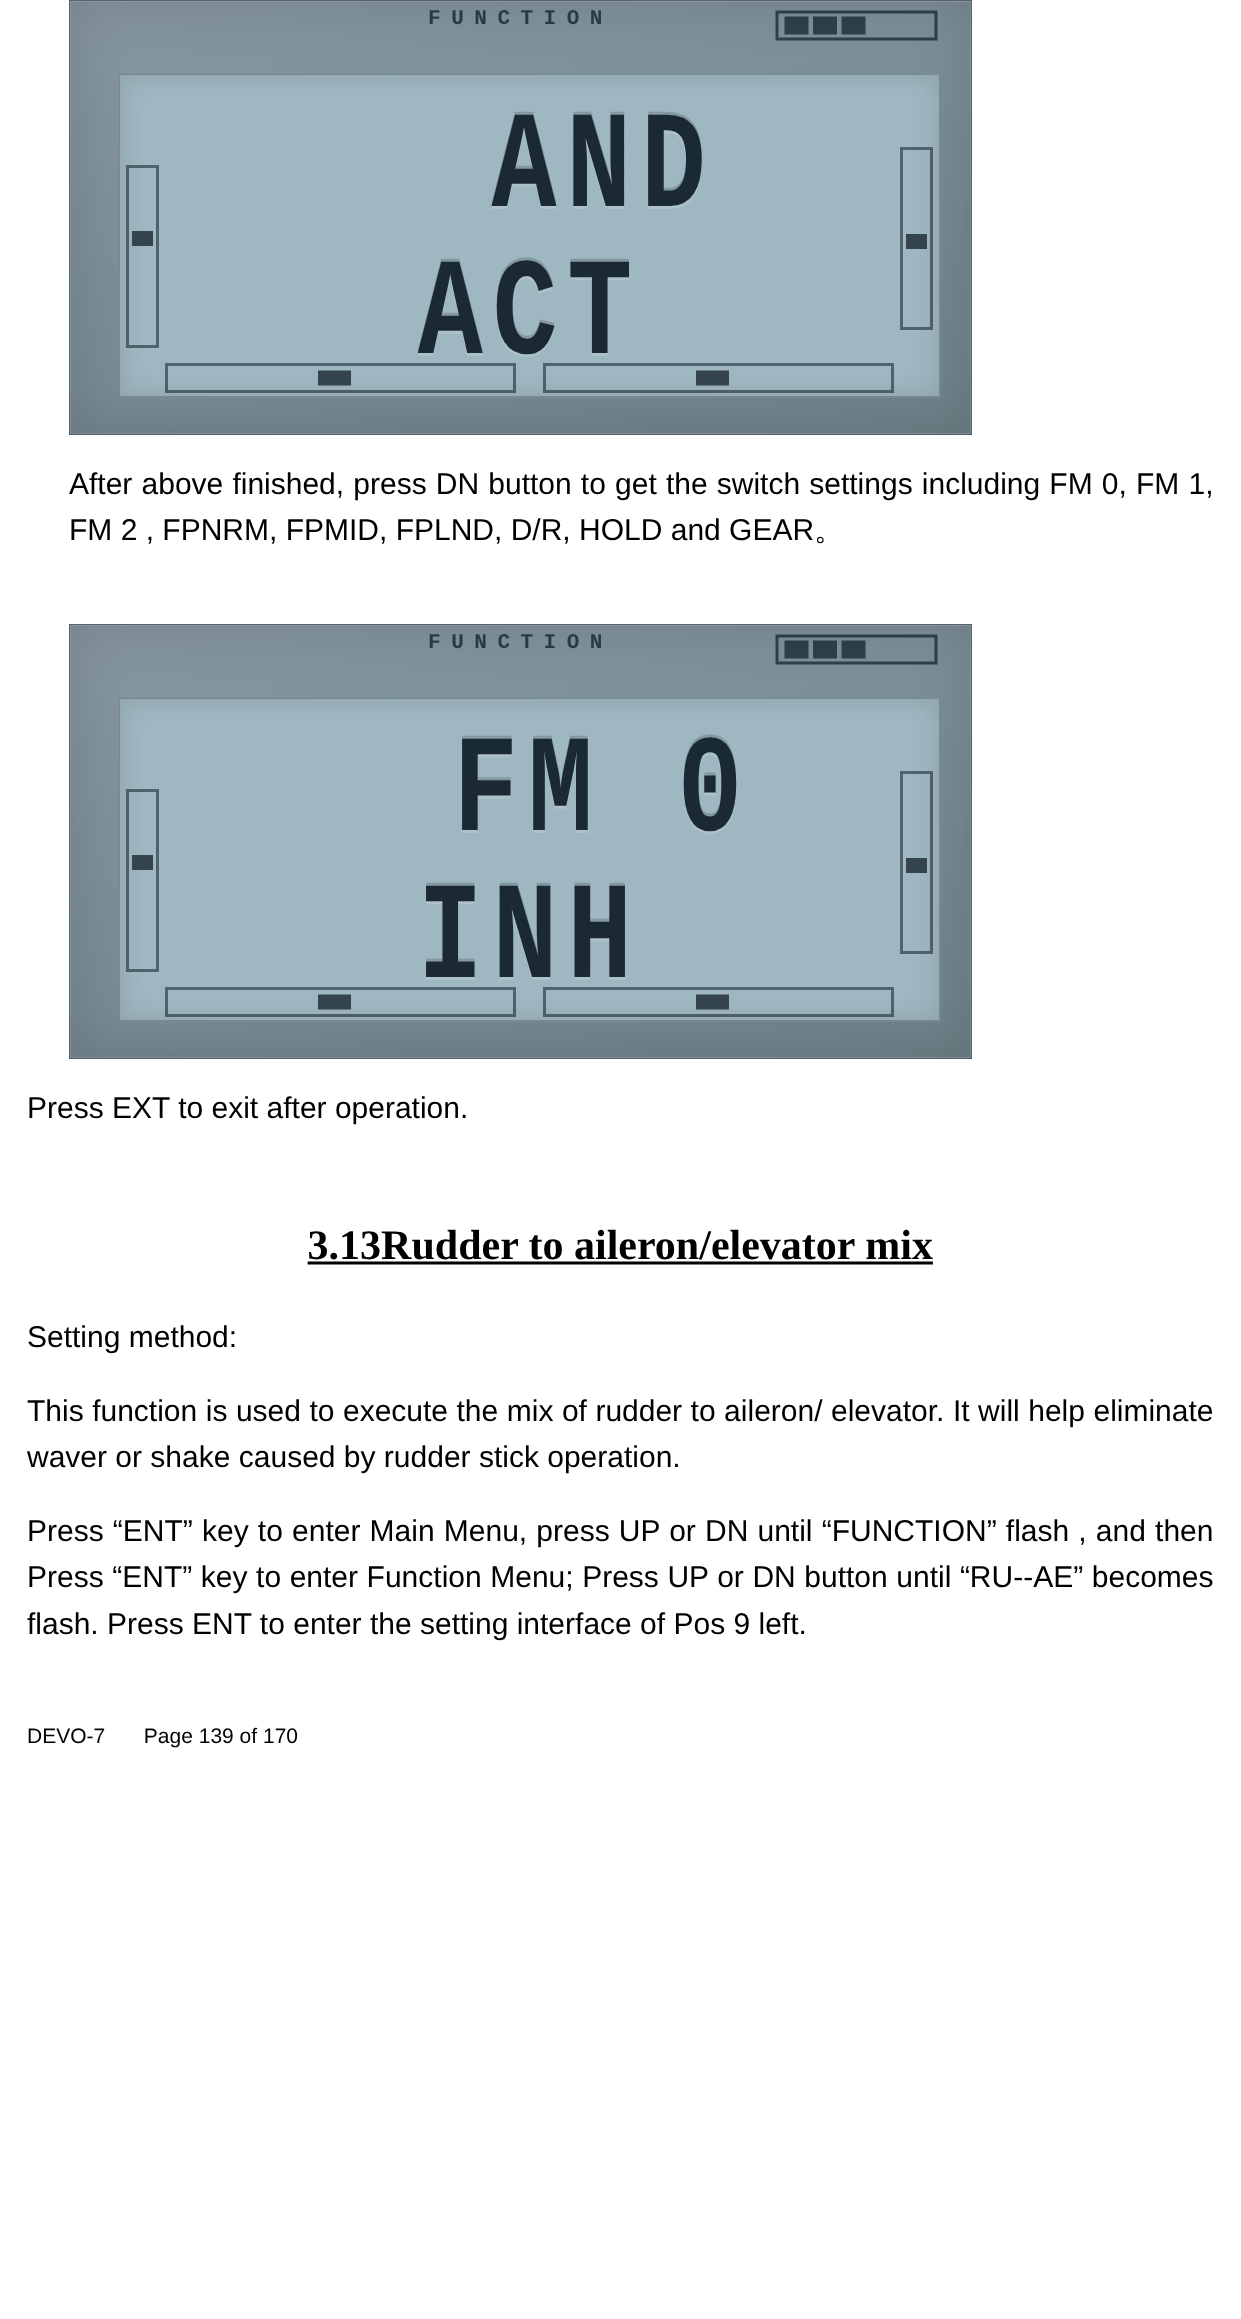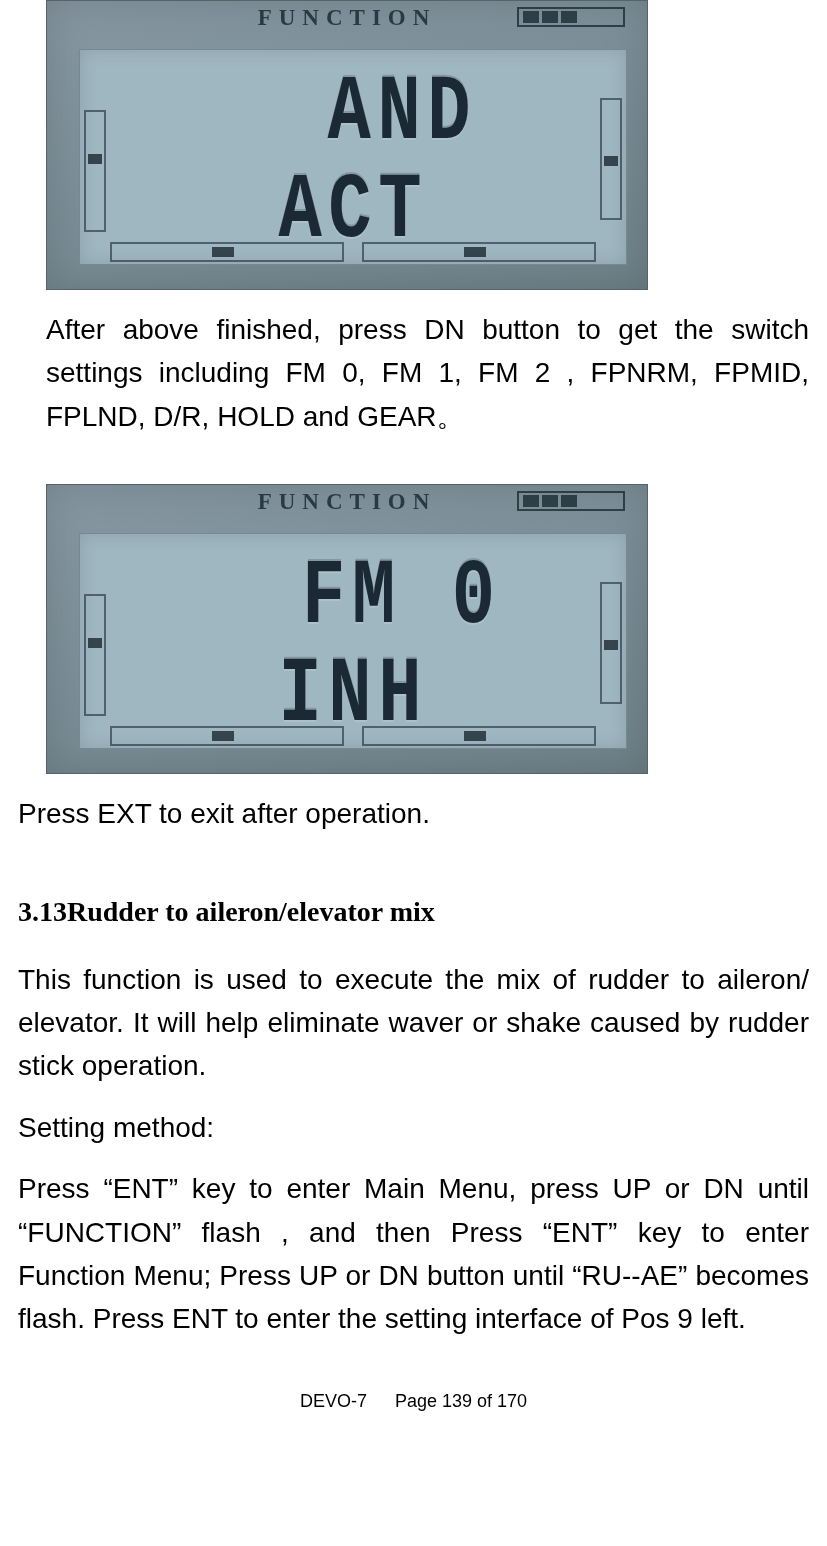--- a/index.html
+++ b/index.html
@@ -10,38 +10,38 @@
     color: #000000;
   }
   .page {
     width: 827px;
     margin: 0 auto;
     padding: 0 18px;
     box-sizing: border-box;
     text-align: justify;
   }
   .para {
-    font-size: 28px;
+    font-size: 20px;
     line-height: 1.55;
     margin: 18px 0;
   }
   .indent {
     margin-left: 28px;
     margin-right: 0;
   }
   h2.section {
     font-family: "Times New Roman", Times, serif;
     font-size: 28px;
     font-weight: bold;
     margin: 60px 0 30px 0;
-    text-align: left;
+    text-align: center;
+    text-decoration: underline;
   }
   .footer {
-    text-align: center;
-    font-size: 18px;
+    font-size: 14px;
     margin: 50px 0 20px 0;
   }
   .footer .sep {
     display: inline-block;
     width: 18px;
   }
 
   
   .lcd-wrap {
     margin: 0 0 18px 28px;
@@ -58,23 +58,23 @@
   .lcd-inner {
     position: absolute;
     left: 32px; right: 20px; top: 48px; bottom: 24px;
     background: #9fb7c1;
     border: 1px solid rgba(0,0,0,0.25);
     box-shadow: inset 0 0 18px rgba(0,0,0,0.12);
   }
   .func-label {
     position: absolute;
     top: 4px; left: 50%; transform: translateX(-50%);
-    font-family: Liberation Serif, serif;
+    font-family: Liberation Mono, monospace;
     font-weight: bold;
-    font-size: 23px;
+    font-size: 14px;
     letter-spacing: 7px;
     color: #1b2c33;
     opacity: 0.85;
   }
   
   .battery {
     position: absolute;
     top: 6px; right: 22px;
     width: 108px; height: 20px;
     border: 2px solid #1b2c33;
@@ -215,22 +215,22 @@
             <div class="htick"></div>
           </div>
       </div>
     </div>
   </div>
 
   <p class="para">Press EXT to exit after operation.</p>
 
   <h2 class="section">3.13Rudder to aileron/elevator mix</h2>
 
+  <p class="para">Setting method:</p>
   <p class="para">This function is used to execute the mix of rudder to aileron/ elevator. It will help eliminate waver or shake caused by rudder stick operation.</p>
-  <p class="para">Setting method:</p>
   <p class="para">Press “ENT” key to enter Main Menu, press UP or DN until “FUNCTION” flash , and then Press “ENT” key to enter Function Menu; Press UP or DN button until “RU--AE” becomes flash. Press ENT to enter the setting interface of Pos 9 left.</p>
 
   <div class="footer">
     <span>DEVO-7</span>
     <span class="sep"></span>
     <span>Page 139 of 170</span>
   </div>
 
 </div>
 

